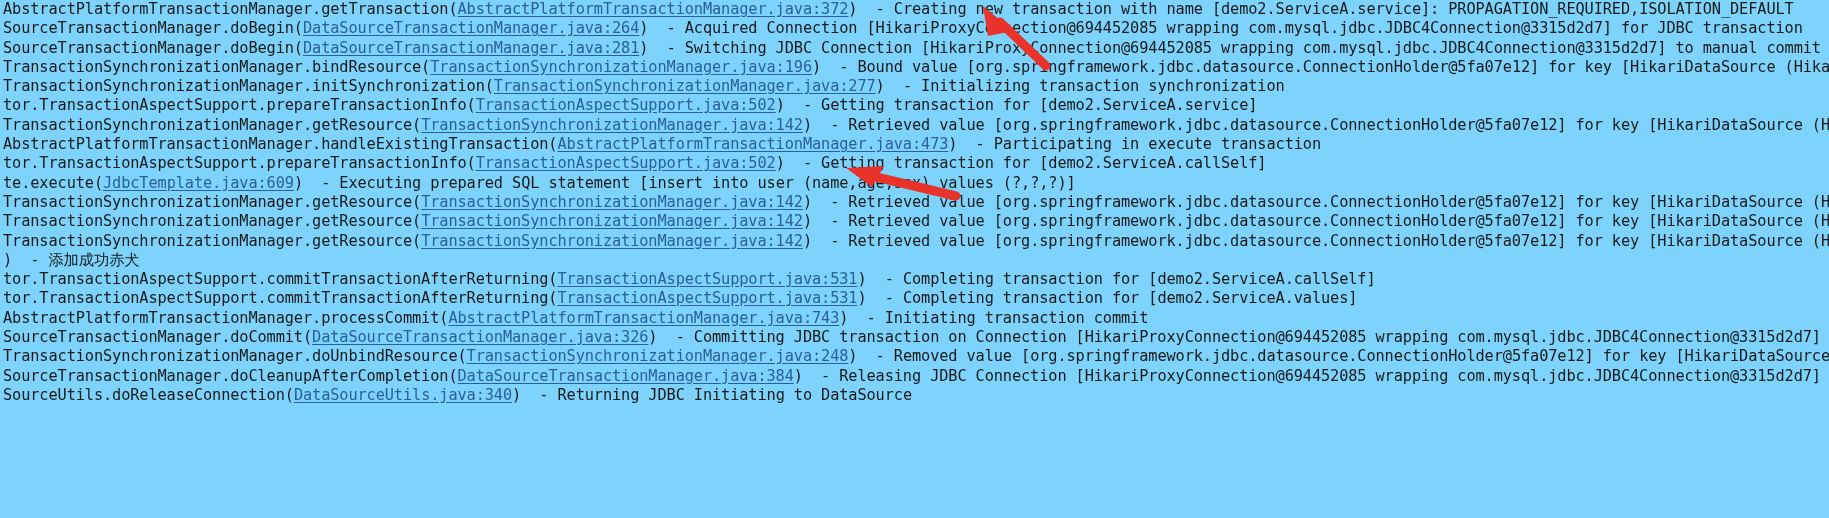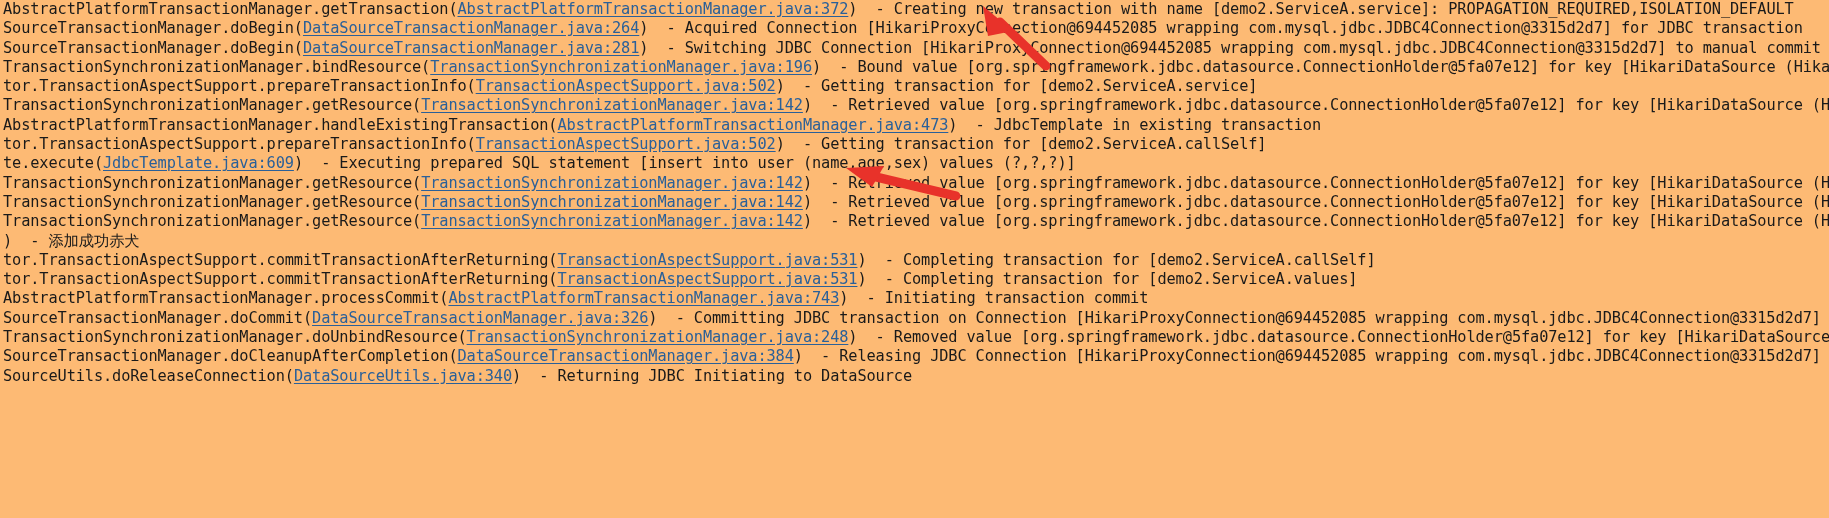--- a/index.html
+++ b/index.html
@@ -10,21 +10,21 @@
   body {
     width: 1829px;
     height: 518px;
     overflow: hidden;
     font-family: "DejaVu Sans Mono", "Liberation Mono", monospace;
   }
   #console {
     position: relative;
     width: 1829px;
     height: 518px;
-    background: #fdba74;
+    background: #7dd3fc;
     padding: 0;
     box-sizing: border-box;
     overflow: hidden;
   }
   .log-line {
     height: 19.3px;
     line-height: 19.3px;
     white-space: pre;
     font-size: 15.3px;
     color: #1a1a1a;
@@ -50,23 +50,24 @@
 </style>
 </head>
 <body>
 
 <div id="console">
   <div id="lines">
       <div class="log-line"><span>AbstractPlatformTransactionManager.getTransaction(</span><span class="lnk">AbstractPlatformTransactionManager.java:372</span><span>)  - Creating new transaction with name [demo2.ServiceA.service]: PROPAGATION_REQUIRED,ISOLATION_DEFAULT</span></div>
       <div class="log-line"><span>SourceTransactionManager.doBegin(</span><span class="lnk">DataSourceTransactionManager.java:264</span><span>)  - Acquired Connection [HikariProxyConnection@694452085 wrapping com.mysql.jdbc.JDBC4Connection@3315d2d7] for JDBC transaction</span></div>
       <div class="log-line"><span>SourceTransactionManager.doBegin(</span><span class="lnk">DataSourceTransactionManager.java:281</span><span>)  - Switching JDBC Connection [HikariProxyConnection@694452085 wrapping com.mysql.jdbc.JDBC4Connection@3315d2d7] to manual commit</span></div>
       <div class="log-line"><span>TransactionSynchronizationManager.bindResource(</span><span class="lnk">TransactionSynchronizationManager.java:196</span><span>)  - Bound value [org.springframework.jdbc.datasource.ConnectionHolder@5fa07e12] for key [HikariDataSource (Hikari</span></div>
+      <div class="log-line"><span>TransactionSynchronizationManager.initSynchronization(</span><span class="lnk">TransactionSynchronizationManager.java:277</span><span>)  - Initializing transaction synchronization</span></div>
       <div class="log-line"><span>tor.TransactionAspectSupport.prepareTransactionInfo(</span><span class="lnk">TransactionAspectSupport.java:502</span><span>)  - Getting transaction for [demo2.ServiceA.service]</span></div>
       <div class="log-line"><span>TransactionSynchronizationManager.getResource(</span><span class="lnk">TransactionSynchronizationManager.java:142</span><span>)  - Retrieved value [org.springframework.jdbc.datasource.ConnectionHolder@5fa07e12] for key [HikariDataSource (Hik</span></div>
-      <div class="log-line"><span>AbstractPlatformTransactionManager.handleExistingTransaction(</span><span class="lnk">AbstractPlatformTransactionManager.java:473</span><span>)  - JdbcTemplate in existing transaction</span></div>
+      <div class="log-line"><span>AbstractPlatformTransactionManager.handleExistingTransaction(</span><span class="lnk">AbstractPlatformTransactionManager.java:473</span><span>)  - Participating in execute transaction</span></div>
       <div class="log-line"><span>tor.TransactionAspectSupport.prepareTransactionInfo(</span><span class="lnk">TransactionAspectSupport.java:502</span><span>)  - Getting transaction for [demo2.ServiceA.callSelf]</span></div>
       <div class="log-line"><span>te.execute(</span><span class="lnk">JdbcTemplate.java:609</span><span>)  - Executing prepared SQL statement [insert into user (name,age,sex) values (?,?,?)]</span></div>
       <div class="log-line"><span>TransactionSynchronizationManager.getResource(</span><span class="lnk">TransactionSynchronizationManager.java:142</span><span>)  - Retrieved value [org.springframework.jdbc.datasource.ConnectionHolder@5fa07e12] for key [HikariDataSource (Hik</span></div>
       <div class="log-line"><span>TransactionSynchronizationManager.getResource(</span><span class="lnk">TransactionSynchronizationManager.java:142</span><span>)  - Retrieved value [org.springframework.jdbc.datasource.ConnectionHolder@5fa07e12] for key [HikariDataSource (Hik</span></div>
       <div class="log-line"><span>TransactionSynchronizationManager.getResource(</span><span class="lnk">TransactionSynchronizationManager.java:142</span><span>)  - Retrieved value [org.springframework.jdbc.datasource.ConnectionHolder@5fa07e12] for key [HikariDataSource (Hik</span></div>
       <div class="log-line"><span>)  - 添加成功赤犬</span><span></span></div>
       <div class="log-line"><span>tor.TransactionAspectSupport.commitTransactionAfterReturning(</span><span class="lnk">TransactionAspectSupport.java:531</span><span>)  - Completing transaction for [demo2.ServiceA.callSelf]</span></div>
       <div class="log-line"><span>tor.TransactionAspectSupport.commitTransactionAfterReturning(</span><span class="lnk">TransactionAspectSupport.java:531</span><span>)  - Completing transaction for [demo2.ServiceA.values]</span></div>
       <div class="log-line"><span>AbstractPlatformTransactionManager.processCommit(</span><span class="lnk">AbstractPlatformTransactionManager.java:743</span><span>)  - Initiating transaction commit</span></div>
       <div class="log-line"><span>SourceTransactionManager.doCommit(</span><span class="lnk">DataSourceTransactionManager.java:326</span><span>)  - Committing JDBC transaction on Connection [HikariProxyConnection@694452085 wrapping com.mysql.jdbc.JDBC4Connection@3315d2d7]</span></div>

